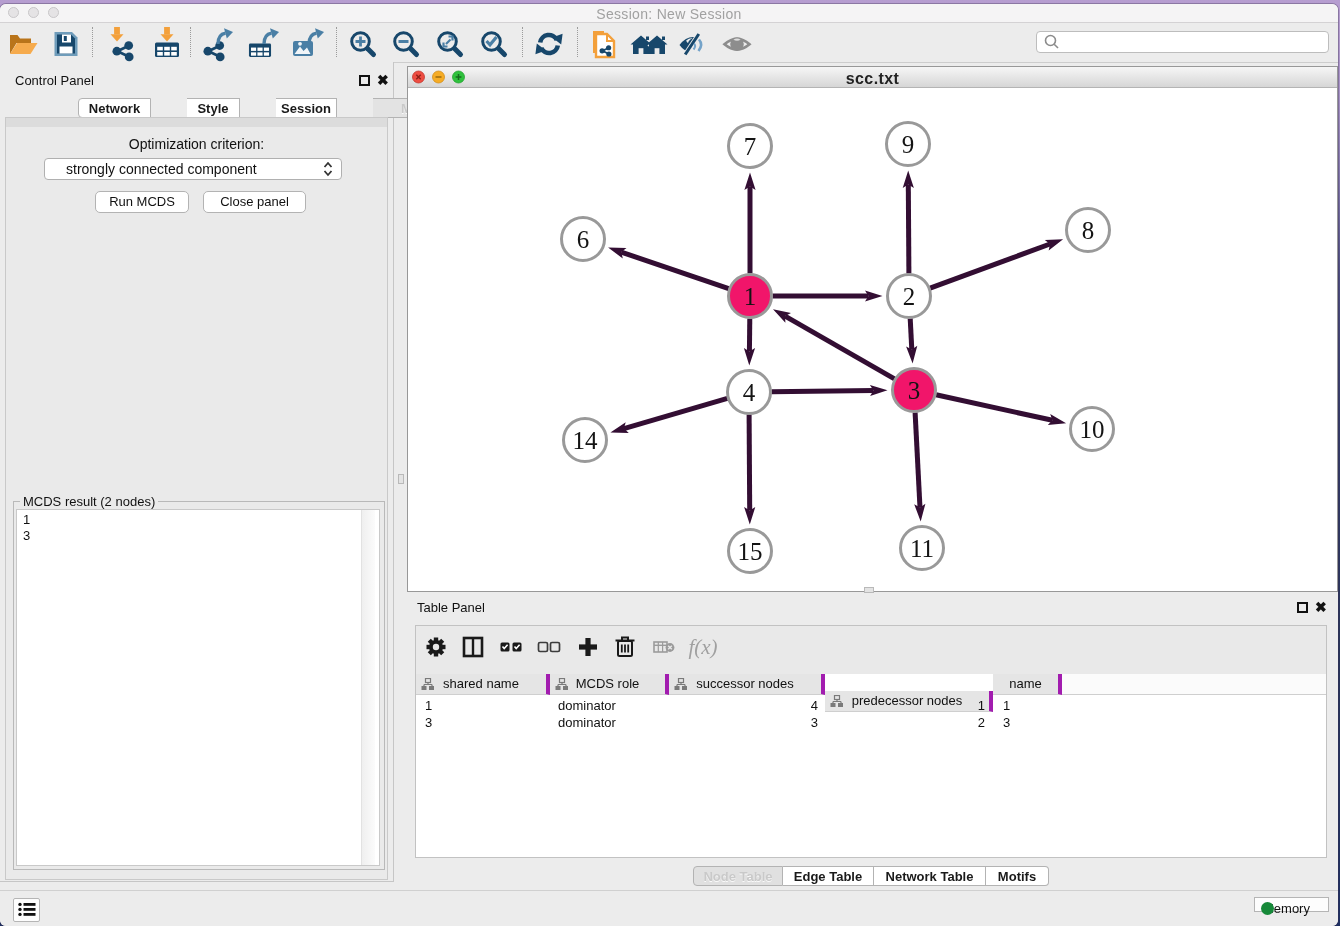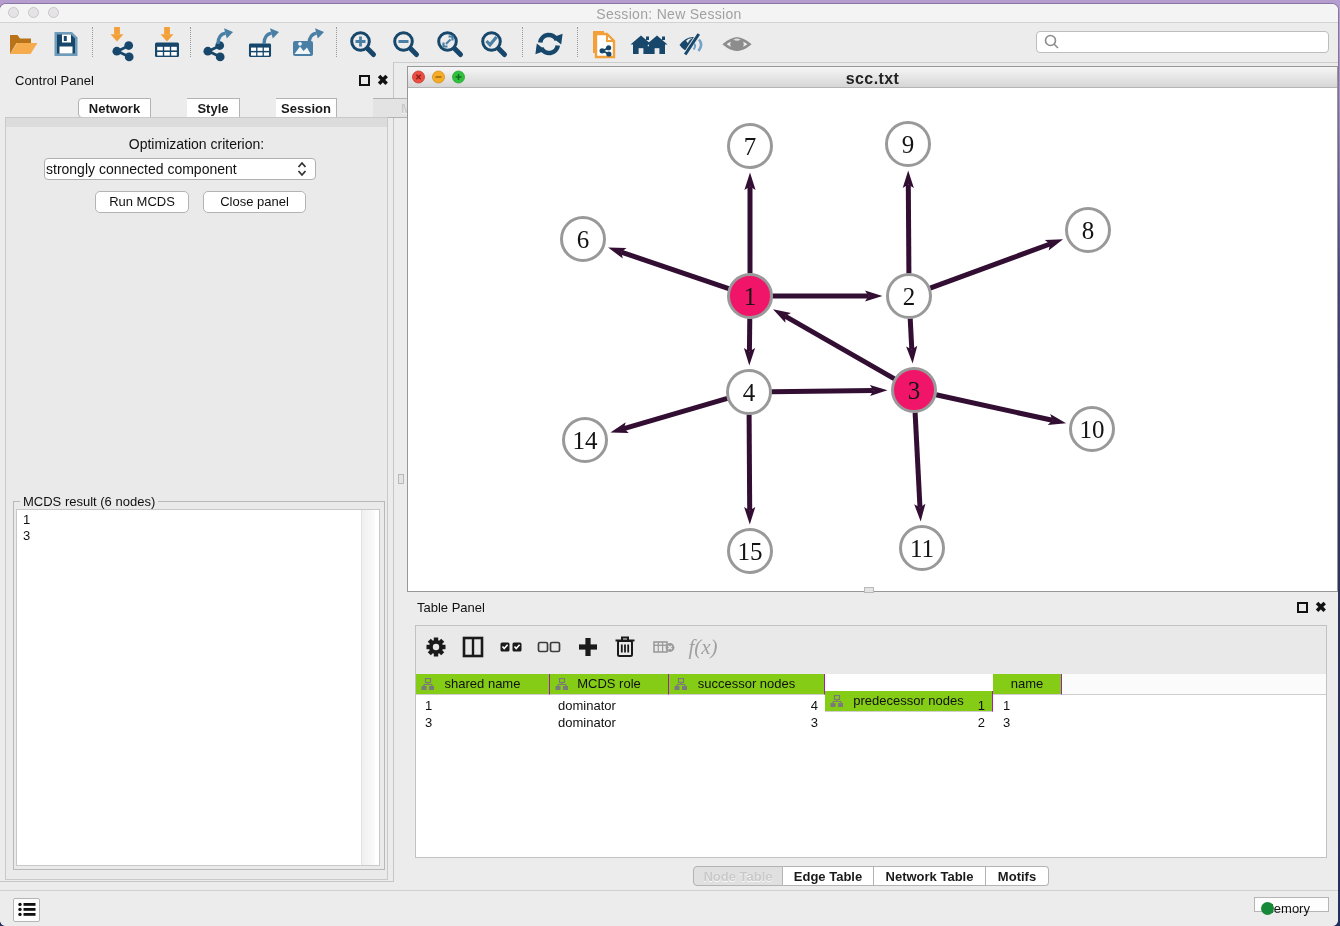--- a/index.html
+++ b/index.html
@@ -31,37 +31,37 @@
   #cpanel{position:absolute;left:0;top:62px;width:394px;height:820px;background:#ececec;border-right:1px solid #c6c6c6;border-bottom:1px solid #c6c6c6;box-sizing:border-box;}
   .panhead{font-size:13px;color:#111;}
   .tabrow{position:absolute;display:flex;gap:36px;}
   .tab{height:20px;line-height:19px;font-size:13px;font-weight:bold;color:#1a1a1a;background:#fff;border:1px solid #b3b3b3;border-left:none;text-align:center;box-sizing:border-box;}
   .tab.first{border-left:1px solid #b3b3b3;border-radius:4px 0 0 4px;}
   .tab.last{border-radius:0 4px 4px 0;}
   .tab.sel{background:#e3e3e3;color:#c9c9c9;text-shadow:0 1px 0 #fafafa;}
   #cpcontent{position:absolute;left:5px;top:117px;width:383px;height:763px;background:#eaeaea;border:1px solid #c9c9c9;box-sizing:border-box;}
   #cpband{position:absolute;left:6px;top:118px;width:381px;height:9px;background:#dcdcdc;}
   .btn{position:absolute;height:22px;background:#fff;border:1px solid #b3b3b3;border-radius:5px;font-size:13px;color:#111;text-align:center;line-height:20px;box-sizing:border-box;}
-  #combo{position:absolute;left:44px;top:158px;width:272px;height:22px;background:#fff;border:1px solid #b0b0b0;border-radius:4px;box-sizing:border-box;font-size:14px;color:#111;line-height:20px;padding-left:1px;}
+  #combo{position:absolute;left:44px;top:158px;width:298px;height:22px;background:#fff;border:1px solid #b0b0b0;border-radius:4px;box-sizing:border-box;font-size:14px;color:#111;line-height:20px;padding-left:21px;}
   #groupbox{position:absolute;left:13px;top:501px;width:370px;height:367px;border:1px solid #b9b9b9;}
   #grouptitle{position:absolute;left:20px;top:494px;background:#eaeaea;padding:0 3px;font-size:13px;color:#111;}
   #mcdslist{position:absolute;left:16px;top:509px;width:364px;height:357px;background:#fff;border:1px solid #c9c9c9;box-sizing:border-box;font-size:13px;color:#111;line-height:16px;padding:2px 0 0 6px;}
   #mcdssb{position:absolute;left:361px;top:510px;width:13px;height:355px;background:linear-gradient(90deg,#efefef,#fbfbfb);border-left:1px solid #e2e2e2;}
 
   
   #netwin{position:absolute;left:407px;top:66px;width:931px;height:526px;background:#fff;border:1px solid #989898;box-sizing:border-box;}
   #nettitle{position:absolute;left:0;top:0;width:929px;height:21px;background:linear-gradient(180deg,#f6f6f6,#d6d6d6);border-bottom:1px solid #b4b4b4;box-sizing:border-box;}
   #nettext{position:absolute;left:0;top:3px;width:100%;text-align:center;font-size:16px;letter-spacing:0.4px;font-weight:bold;color:#222;}
 
   
   #tpanel{position:absolute;left:407px;top:592px;width:931px;height:298px;background:#ececec;}
   #tbox{position:absolute;left:415px;top:625px;width:912px;height:233px;background:#e9e9e9;border:1px solid #c2c2c2;box-sizing:border-box;}
   #ttoolbar{position:absolute;left:416px;top:626px;width:910px;height:41px;}
   #tblarea{position:absolute;left:416px;top:674px;width:910px;height:183px;background:#fff;}
-  .th{position:absolute;top:0;height:21px;background:#84cc16;border-right:1px solid #a21caf;border-bottom:1px solid #cfcfcf;box-sizing:border-box;font-size:13px;color:#111;text-align:center;line-height:20px;}
+  .th{position:absolute;top:0;height:21px;background:#e5e5e5;border-right:4px solid #a21caf;border-bottom:1px solid #cfcfcf;box-sizing:border-box;font-size:13px;color:#111;text-align:center;line-height:20px;}
   .td{position:absolute;font-size:13px;color:#111;height:17px;line-height:17px;}
   .btabrow{position:absolute;top:866px;display:flex;}
   .btab{height:20px;line-height:19px;font-size:13px;font-weight:bold;color:#1a1a1a;background:#fff;border:1px solid #b3b3b3;border-left:none;text-align:center;box-sizing:border-box;}
   .btab.first{border-left:1px solid #b3b3b3;border-radius:4px 0 0 4px;}
   .btab.last{border-radius:0 4px 4px 0;}
   .btab.sel{background:#e0e0e0;color:#c9c9c9;text-shadow:0 1px 0 #fafafa;}
 
   
   #statusbar{position:absolute;left:0;top:890px;width:1338px;height:36px;background:#ececec;border-top:1px solid #d0d0d0;box-sizing:border-box;}
 </style>
@@ -251,21 +251,21 @@
   <div id="cpcontent"></div>
   <div id="cpband"></div>
   <div class="abs" style="left:6px;top:136px;width:381px;text-align:center;font-size:14px;color:#111;">Optimization criterion:</div>
   <div id="combo">strongly connected component<svg width="10" height="16" viewBox="0 0 10 16" style="position:absolute;right:8px;top:2px;">
           <path d="M1.5,6 L5,2 L8.5,6" stroke="#333" stroke-width="1.8" fill="none"></path>
           <path d="M1.5,10 L5,14 L8.5,10" stroke="#333" stroke-width="1.8" fill="none"></path>
         </svg></div>
   <div class="btn" style="left:95px;top:191px;width:94px;">Run MCDS</div>
   <div class="btn" style="left:203px;top:191px;width:103px;">Close panel</div>
   <div id="groupbox"></div>
-  <div id="grouptitle">MCDS result (6 nodes)</div>
+  <div id="grouptitle">MCDS result (2 nodes)</div>
   <div id="mcdslist">1<br>3</div>
   <div id="mcdssb"></div>
 
   <div id="netwin">
     <div id="nettitle">
       <svg width="70" height="21" viewBox="0 0 70 21" style="position:absolute;left:0;top:0;">
         <circle cx="10.5" cy="10" r="6" fill="#ee4d42" stroke="#c0392f" stroke-width="0.8"></circle>
         <path d="M8.3,7.8 L12.7,12.2 M12.7,7.8 L8.3,12.2" stroke="#8e1f16" stroke-width="1.4"></path>
         <circle cx="30.5" cy="10" r="6" fill="#f6ac25" stroke="#d28e1c" stroke-width="0.8"></circle>
         <line x1="27.5" y1="10" x2="33.5" y2="10" stroke="#9a6a0d" stroke-width="1.5"></line>

